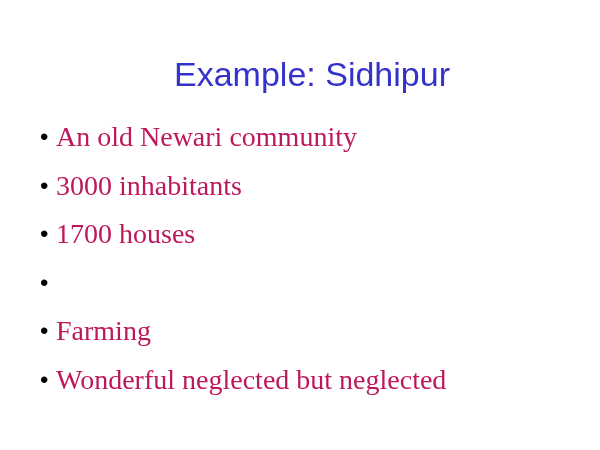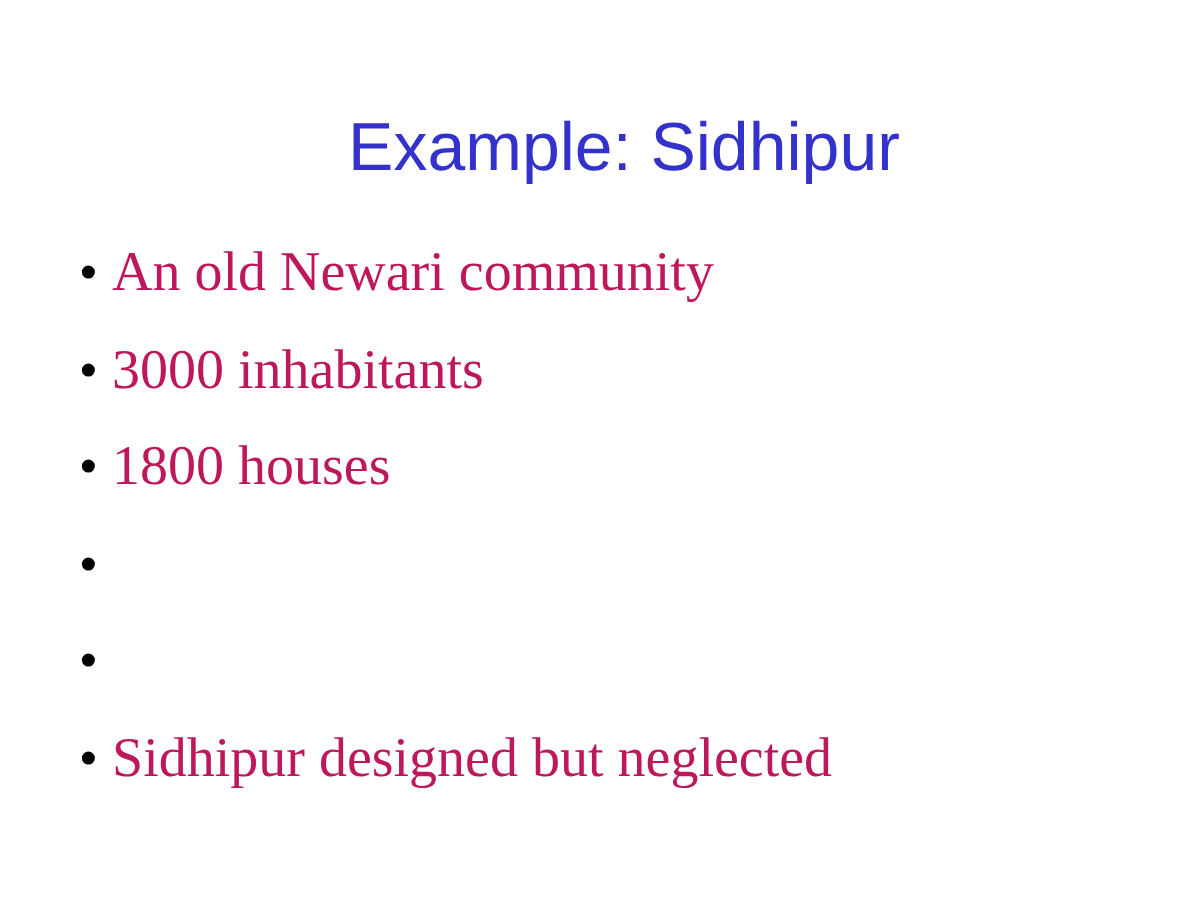--- a/index.html
+++ b/index.html
@@ -91,31 +91,32 @@
       <span class="bullet-text">An old Newari community</span>
     </li>
 
     <li class="bullet-row">
       <span class="bullet-marker">•</span>
       <span class="bullet-text">3000 inhabitants</span>
     </li>
 
     <li class="bullet-row">
       <span class="bullet-marker">•</span>
-      <span class="bullet-text">1800 houses</span>
+      <span class="bullet-text">1700 houses</span>
     </li>
 
     <li class="bullet-row">
       <span class="bullet-marker">•</span>
     </li>
 
     <li class="bullet-row">
       <span class="bullet-marker">•</span>
+      <span class="bullet-text">Farming</span>
     </li>
 
     <li class="bullet-row">
       <span class="bullet-marker">•</span>
-      <span class="bullet-text">Sidhipur designed but neglected</span>
+      <span class="bullet-text">Wonderful neglected but neglected</span>
     </li>
 
   </ul>
 
 </div>
 
 </body></html>

